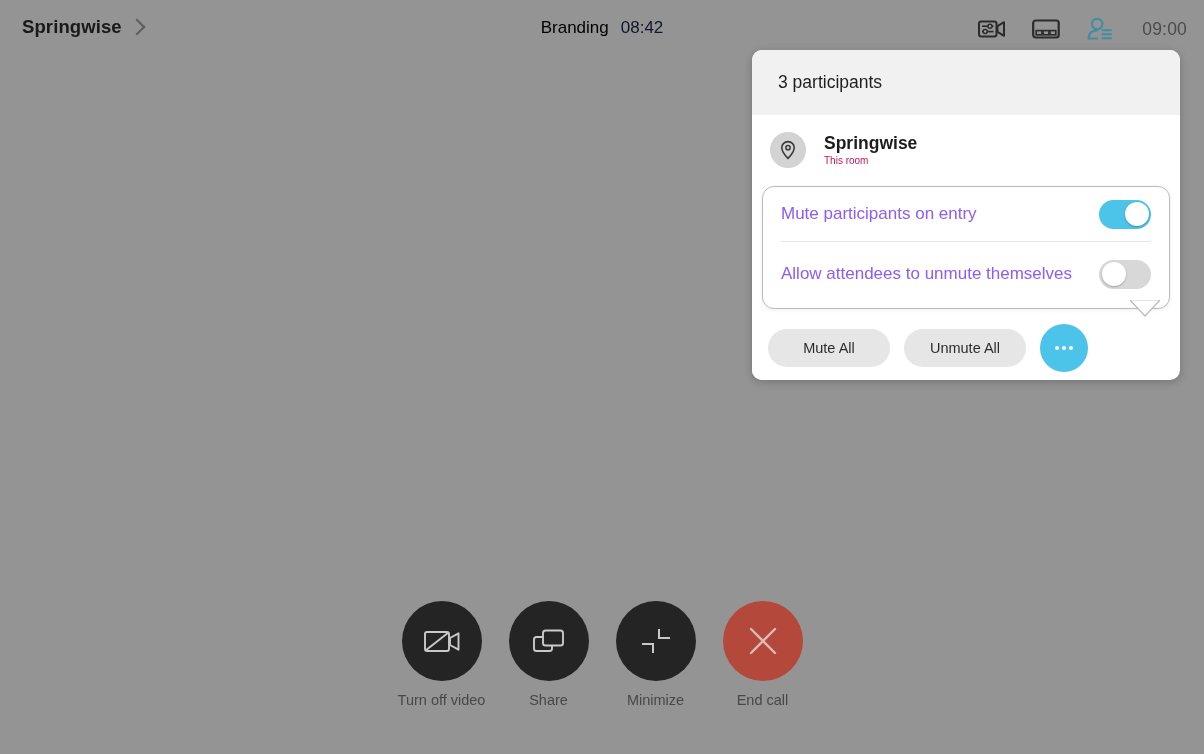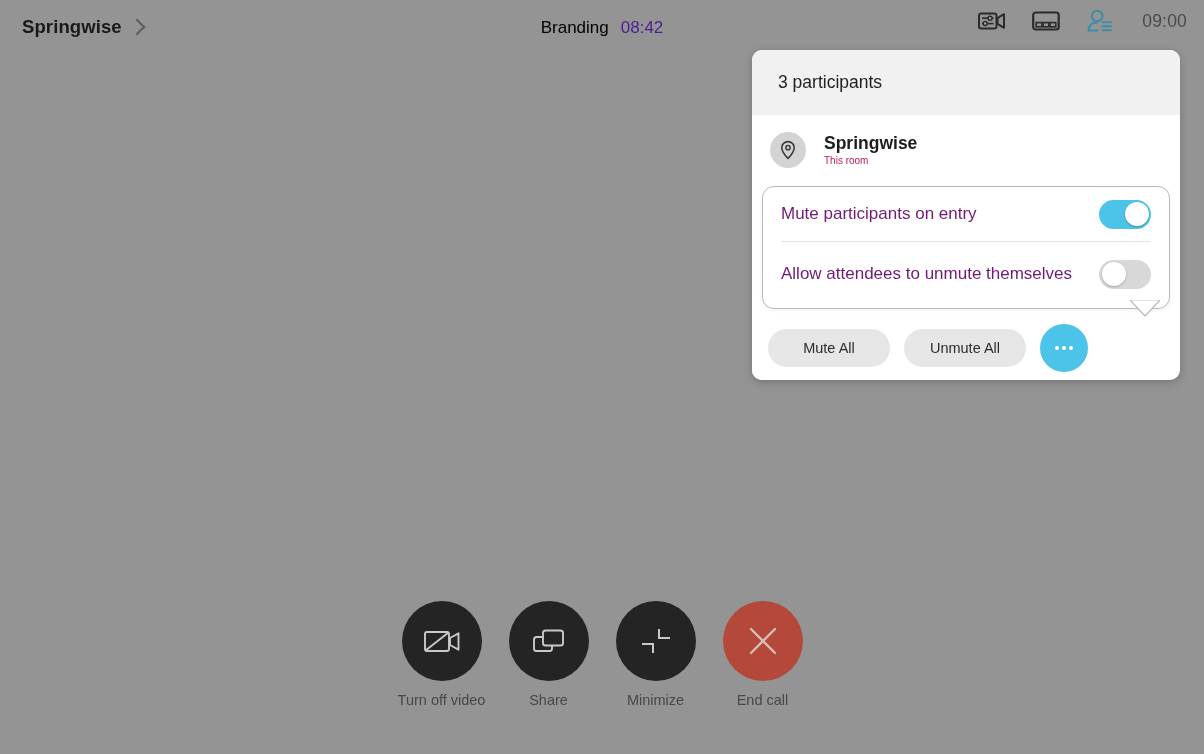--- a/index.html
+++ b/index.html
@@ -51,28 +51,28 @@
     position: absolute;
     left: 0; right: 0;
     top: 18px;
     text-align: center;
     font-size: 17px;
   }
   #meeting-info .m-title {
     color: #000000;
   }
   #meeting-info .m-time {
-    color: #4c1d95;
+    color: #0f172a;
     margin-left: 12px;
   }
 
   #topright {
     position: absolute;
     right: 17px;
-    top: 4px;
+    top: 12px;
     display: flex;
     align-items: center;
     gap: 22px;
     height: 34px;
   }
   #topright .ticon {
     display: flex;
     align-items: center;
     justify-content: center;
     width: 32px;
@@ -212,21 +212,21 @@
     min-height: 54px;
     box-sizing: border-box;
   }
   .setting-row.tall {
     min-height: 66px;
     padding-top: 4px;
     padding-bottom: 6px;
   }
   .setting-label {
     font-size: 17px;
-    color: #701a75;
+    color: #8b5cf6;
     line-height: 1.42;
     max-width: 300px;
   }
   .divider {
     height: 1px;
     background: #e3e3e3;
     margin: 0 18px;
   }
   .toggle {
     width: 52px;

